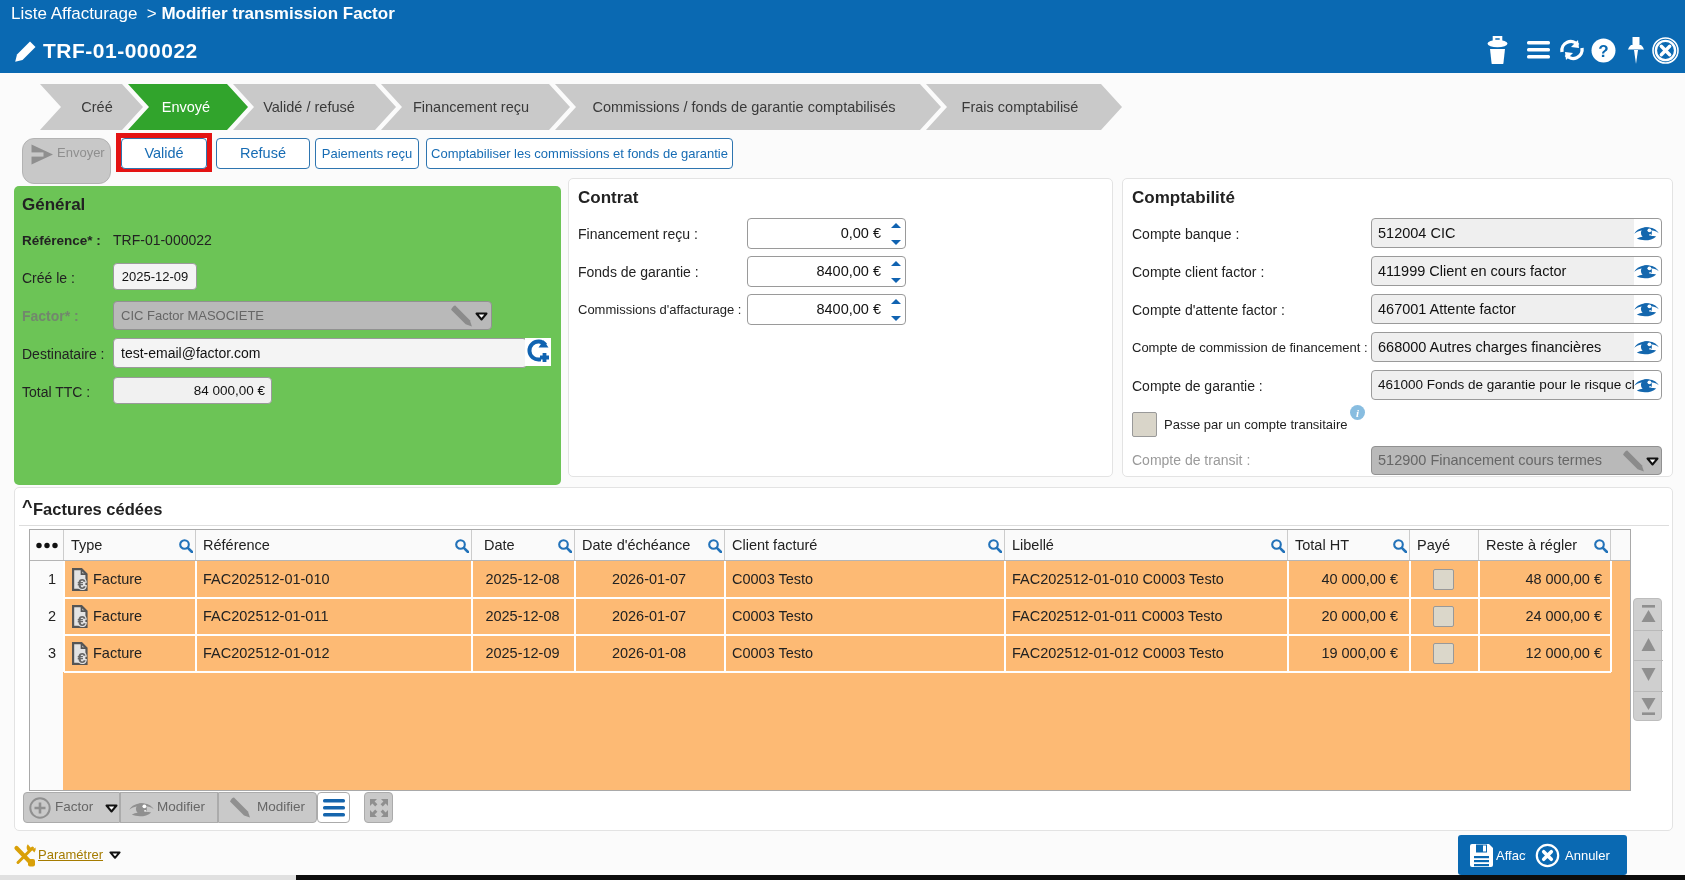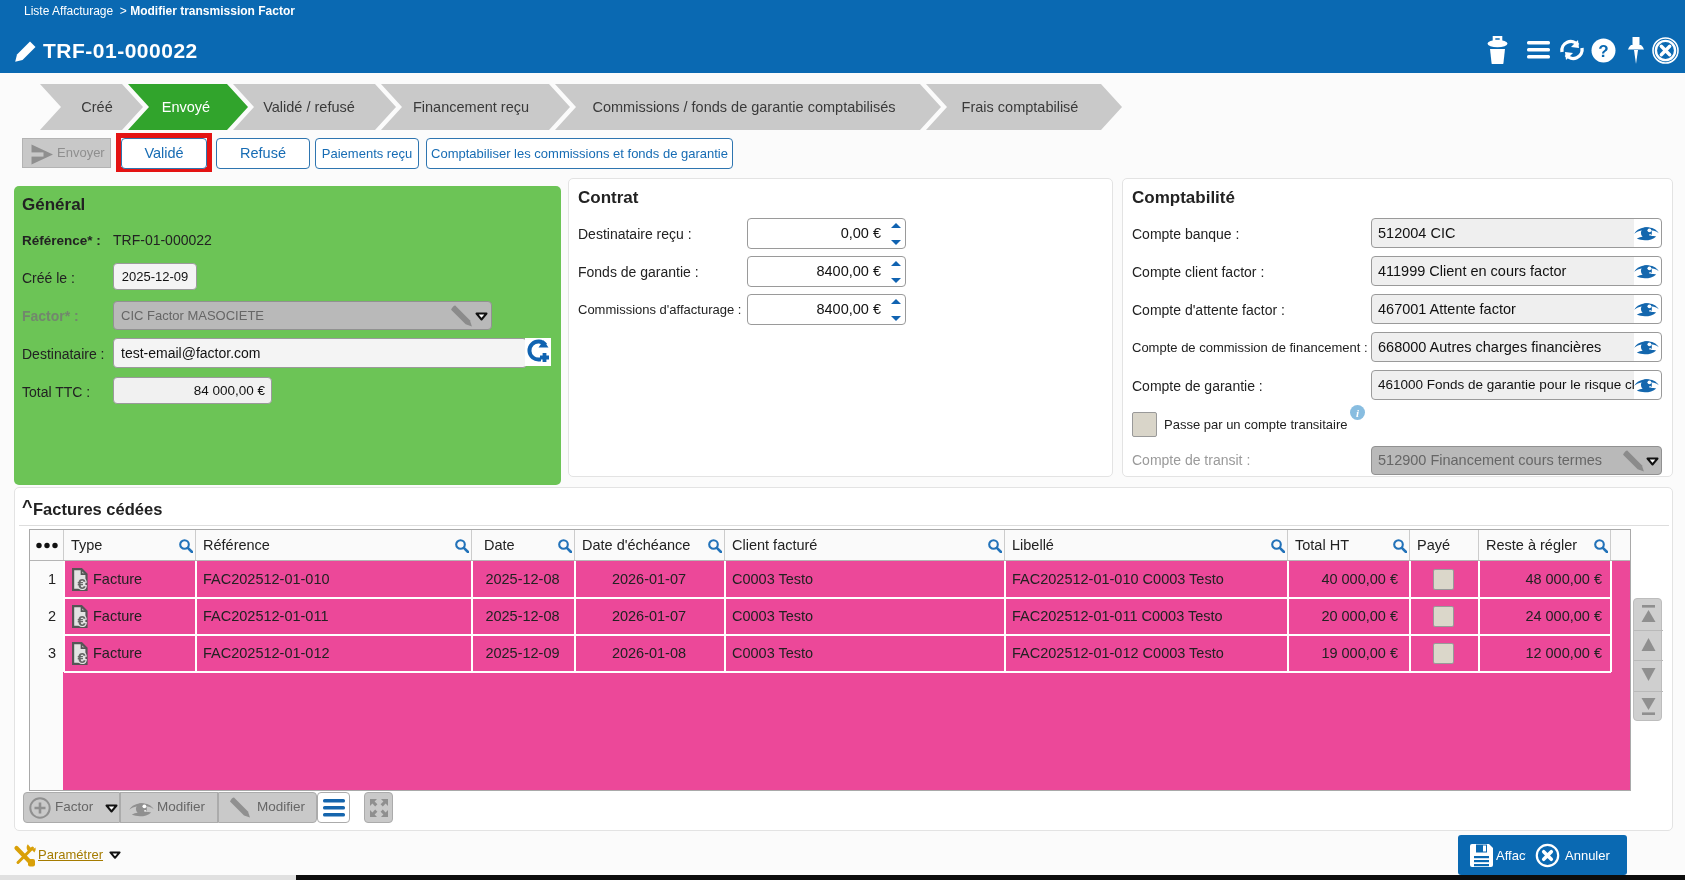--- a/index.html
+++ b/index.html
@@ -2,49 +2,49 @@
 <html><head>
 <meta charset="utf-8">
 <style>
 * { margin:0; padding:0; box-sizing:border-box; }
 html,body { width:1685px; height:880px; overflow:hidden; }
 body { font-family:"Liberation Sans", sans-serif; background:#fbfbfb; position:relative; color:#222; }
 .abs { position:absolute; }
 
 
 #header { position:absolute; left:0; top:0; width:1685px; height:73px; background:#0a69b2; }
-#crumb { position:absolute; left:24px; top:4px; font-size:12px; color:#fff; }
+#crumb { position:absolute; left:11px; top:4px; font-size:17px; color:#fff; }
 #title { position:absolute; left:43px; top:39px; font-size:21px; font-weight:bold; color:#fff; letter-spacing:0.5px; }
 
 
 #chev { position:absolute; left:0; top:84px; }
 .chevtxt { position:absolute; top:84px; height:46px; line-height:46px; font-size:14.5px; color:#3a3a3a; text-align:center; white-space:nowrap; }
 
 
 .btn-b { position:absolute; top:138px; height:31px; background:#fff; border:1px solid #2e75b0; border-radius:4px; color:#176cb4; font-size:14.5px; text-align:center; line-height:29px; white-space:nowrap; overflow:hidden; }
 #redbox { position:absolute; left:116px; top:133px; width:96px; height:39px; border:5px solid #e41313; }
-#btn-envoyer { position:absolute; left:22px; top:138px; width:89px; height:30px; background:#c8c8c8; border:1px solid #b3b3b3; border-radius:0; color:#8f8f8f; font-size:13px; }
+#btn-envoyer { position:absolute; left:22px; top:138px; width:89px; height:46px; background:#c8c8c8; border:1px solid #b3b3b3; border-radius:12px; color:#8f8f8f; font-size:13px; }
 
 
 .panel { position:absolute; top:178px; height:299px; border-radius:5px; }
 #p-gen { left:14px; width:547px; background:#6cc456;margin-top:8px; }
 #p-con { left:568px; width:545px; background:#fff; border:1px solid #e3e3e3; }
 #p-cpt { left:1122px; width:551px; background:#fff; border:1px solid #e3e3e3; }
 .ptitle { font-weight:bold; font-size:17px; }
 .lbl { position:absolute; font-size:14px; color:#222; white-space:nowrap; }
 .inp { position:absolute; background:#f4f4f4; border:1px solid #9a9a9a; border-radius:4px; font-size:14.5px; color:#111; white-space:nowrap; overflow:hidden; }
 .eyein { width:291px; height:30px; line-height:28px; padding-left:6px; background:linear-gradient(to right,#efefef 262px,#fff 262px); }
 .eye { position:absolute; }
 .combo { position:absolute; background:#b9b9b9; border:1px solid #919191; border-radius:4px; font-size:14.5px; color:#666; white-space:nowrap; overflow:hidden; }
 
 
 #fact { position:absolute; left:14px; top:487px; width:1659px; height:344px; background:#fff; border:1px solid #e3e3e3; border-radius:5px; }
 
 
-#tbl { position:absolute; left:14px; top:41px; width:1602px; height:262px; border:1px solid #a9a9a9; background:#ec4899; }
+#tbl { position:absolute; left:14px; top:41px; width:1602px; height:262px; border:1px solid #a9a9a9; background:#fdba74; }
 .vsep-h { position:absolute; top:0; width:1px; height:30px; background:#ccc; }
 .vsep-b { position:absolute; top:31px; width:2px; background:#fff; }
 .hsep { position:absolute; left:34px; height:2px; background:#fff; }
 .hcell { position:absolute; top:0; height:30px; line-height:30px; font-size:14.5px; color:#222; white-space:nowrap; }
 .rcell { position:absolute; height:36px; line-height:36px; font-size:14.5px; color:#222; white-space:nowrap; }
 
 .mag { position:absolute; top:9px; width:14px; height:14px; }
 .fico { position:absolute; left:42px; width:20px; height:23px; }
 .pcb { position:absolute; left:1403px; width:21px; height:21px; background:#dbd7ca; border:1px solid #999; border-radius:2px; }
 #scrollp { position:absolute; left:1618px; top:110px; width:29px; height:123px; background:#cfcfcf; border:1px solid #bdbdbd; border-radius:4px; }
@@ -148,21 +148,21 @@
     <path d="M13.5 9.5 L23.5 9.5 L18.5 2.2 Z" fill="#1063b1"></path>
     <path d="M19.5 14.5 v10" stroke="#fff" stroke-width="7"></path>
     <path d="M19.5 15 v9 M15 19.5 h9" stroke="#1063b1" stroke-width="3.8"></path>
   </svg>
   <div class="lbl" style="left:8px;top:198px">Total TTC :</div>
   <div class="inp" style="left:99px;top:191px;width:159px;height:27px;line-height:25px;text-align:right;padding-right:6px;background:#f1f1f1;font-size:13.5px">84 000,00 €</div>
 </div>
 
 <div class="panel" id="p-con">
   <div class="ptitle" style="position:absolute;left:9px;top:9px">Contrat</div>
-  <div class="lbl" style="left:9px;top:47px;font-size:14px">Destinataire reçu :</div>
+  <div class="lbl" style="left:9px;top:47px;font-size:14px">Financement reçu :</div>
   <div class="lbl" style="left:9px;top:85px;font-size:14px">Fonds de garantie :</div>
   <div class="lbl" style="left:9px;top:123px;font-size:13px">Commissions d'affacturage :</div>
   <div class="inp spinner" style="left:178px;top:39px;width:159px;height:31px;line-height:29px;text-align:right;padding-right:24px;background:#fff">0,00 €</div>
   <div class="inp spinner" style="left:178px;top:77px;width:159px;height:31px;line-height:29px;text-align:right;padding-right:24px;background:#fff">8400,00 €</div>
   <div class="inp spinner" style="left:178px;top:115px;width:159px;height:31px;line-height:29px;text-align:right;padding-right:24px;background:#fff">8400,00 €</div>
   <svg style="position:absolute;left:322px;top:44px" width="10" height="22" viewBox="0 0 10 22">
       <path d="M5 0 L10 5 H0 Z" fill="#1063b1"></path>
       <path d="M5 22 L0 17 H10 Z" fill="#1063b1"></path>
     </svg>
   <svg style="position:absolute;left:322px;top:82px" width="10" height="22" viewBox="0 0 10 22">

